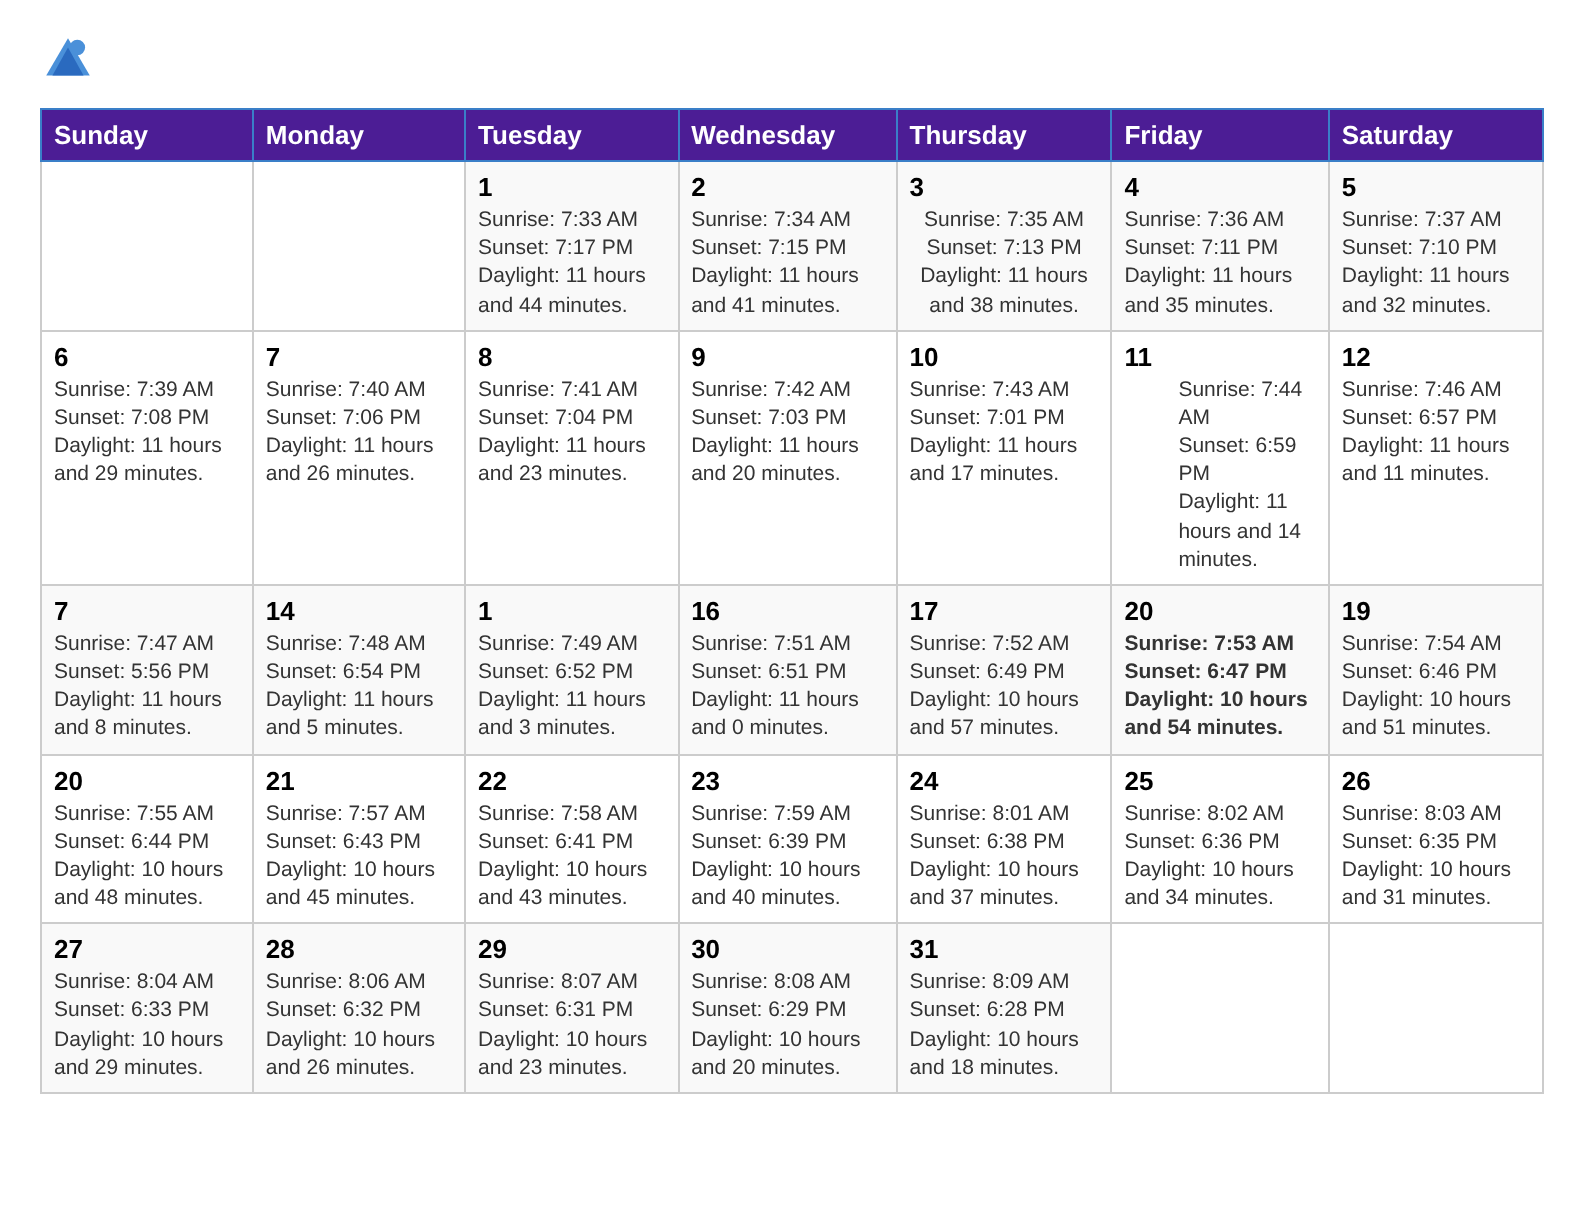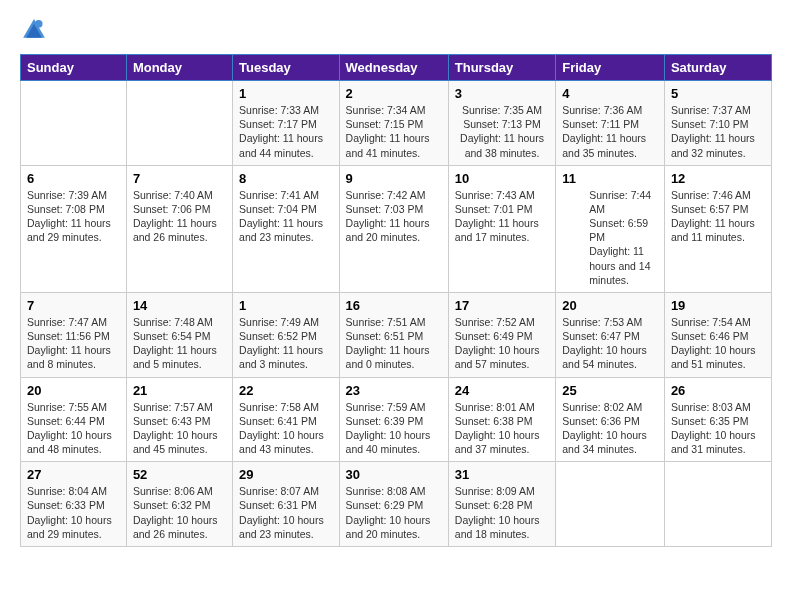--- a/index.html
+++ b/index.html
@@ -211,21 +211,21 @@
             <span class="day-num">12</span>
             <div class="day-content" style="white-space: pre-line;">Sunrise: 7:46 AM
 Sunset: 6:57 PM
 Daylight: 11 hours and 11 minutes.</div>
           </td>
         </tr>
         <tr>
           <td>
             <span class="day-num">7</span>
             <div class="day-content" style="white-space: pre-line;">Sunrise: 7:47 AM
-Sunset: 11:56 PM
+Sunset: 5:56 PM
 Daylight: 11 hours and 8 minutes.</div>
           </td>
           <td>
             <span class="day-num">14</span>
             <div class="day-content" style="white-space: pre-line;">Sunrise: 7:48 AM
 Sunset: 6:54 PM
 Daylight: 11 hours and 5 minutes.</div>
           </td>
           <td>
             <span class="day-num">1</span>
@@ -240,21 +240,21 @@
 Daylight: 11 hours and 0 minutes.</div>
           </td>
           <td>
             <span class="day-num">17</span>
             <div class="day-content" style="white-space: pre-line;">Sunrise: 7:52 AM
 Sunset: 6:49 PM
 Daylight: 10 hours and 57 minutes.</div>
           </td>
           <td>
             <span class="day-num">20</span>
-            <div class="day-content" style="white-space: pre-line;">Sunrise: 7:53 AM
+            <div class="day-content" style="white-space: pre-line; font-weight: bold;">Sunrise: 7:53 AM
 Sunset: 6:47 PM
 Daylight: 10 hours and 54 minutes.</div>
           </td>
           <td>
             <span class="day-num">19</span>
             <div class="day-content" style="white-space: pre-line;">Sunrise: 7:54 AM
 Sunset: 6:46 PM
 Daylight: 10 hours and 51 minutes.</div>
           </td>
         </tr>
@@ -303,21 +303,21 @@
           </td>
         </tr>
         <tr>
           <td>
             <span class="day-num">27</span>
             <div class="day-content" style="white-space: pre-line;">Sunrise: 8:04 AM
 Sunset: 6:33 PM
 Daylight: 10 hours and 29 minutes.</div>
           </td>
           <td>
-            <span class="day-num">52</span>
+            <span class="day-num">28</span>
             <div class="day-content" style="white-space: pre-line;">Sunrise: 8:06 AM
 Sunset: 6:32 PM
 Daylight: 10 hours and 26 minutes.</div>
           </td>
           <td>
             <span class="day-num">29</span>
             <div class="day-content" style="white-space: pre-line;">Sunrise: 8:07 AM
 Sunset: 6:31 PM
 Daylight: 10 hours and 23 minutes.</div>
           </td>

